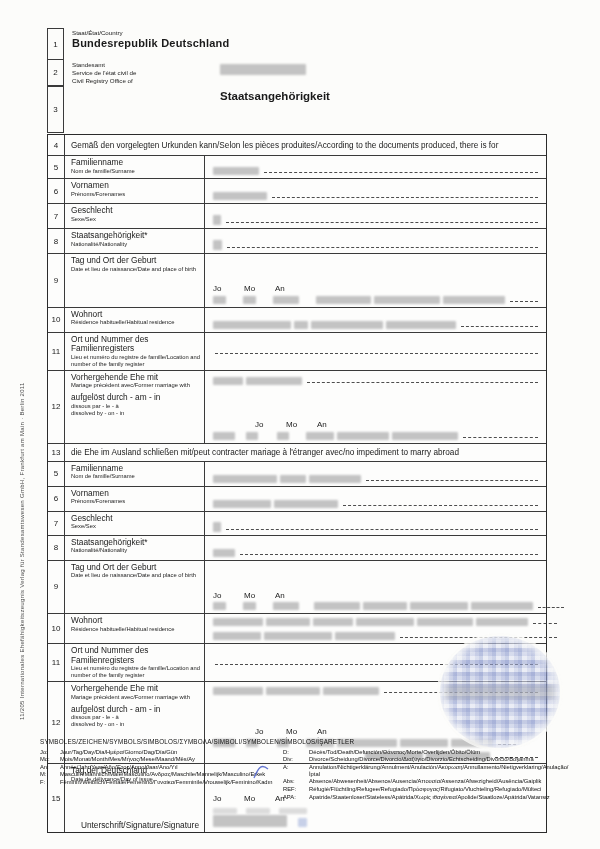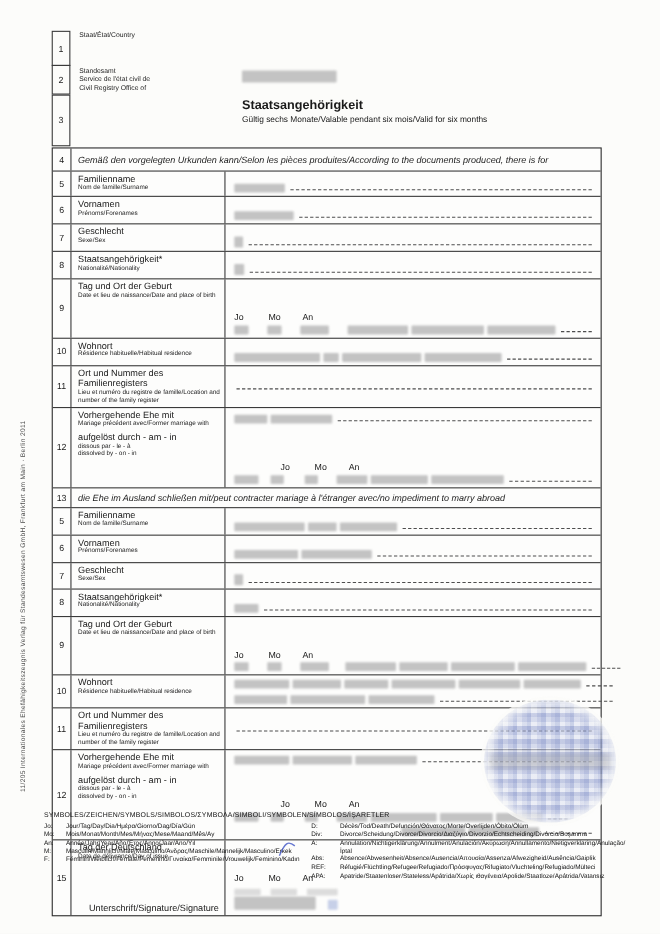--- a/index.html
+++ b/index.html
@@ -37,21 +37,21 @@
     border:1.6px solid #2b2b2b; background:#fdfdfc;
   }
   .row  { display:flex; border-top:1px solid #3a3a3a; }
   .row:first-child { border-top:none; }
   .num  {
     flex:0 0 17px; border-right:1px solid #3a3a3a; font-size:8px;
     display:flex; align-items:center; justify-content:center;
   }
   .lbl  { flex:0 0 140px; border-right:1px solid #3a3a3a; padding:2px 3px 2px 6px; }
   .val  { flex:1; padding:2px 6px 2px 8px; position:relative; display:flex; flex-direction:column; justify-content:flex-end; }
-  .full { flex:1; padding:3px 6px; font-size:8.2px; display:flex; align-items:center;font-style:italic; }
+  .full { flex:1; padding:3px 6px; font-size:8.2px; display:flex; align-items:center; }
   .flabel { font-size:8.3px; line-height:1.15; }
   .fsub   { font-size:5.8px; line-height:1.2; color:#232323; }
   .grp2   { margin-top:4px; }
   
   .vline { display:flex; align-items:flex-end; min-height:11px; }
   .rd    { background:#c3c3c3; height:8px; border-radius:1px; filter:blur(1.2px); flex:none; margin:0 3px 1px 0; }
   .rd.lt { background:#dcdcdc; }
   .rd.bl { background:#c7d0e8; }
   .dash  { border-bottom:1.6px dashed #4d4d4d; height:2px; margin:0 2px 3px 2px; }
   .dash.grow { flex:1; }
@@ -102,37 +102,37 @@
 
 <div class="page">
 
   <div class="imprint">11/205   Internationales Ehefähigkeitszeugnis    Verlag für Standesamtswesen GmbH, Frankfurt am Main · Berlin 2011</div>
 
   <div class="header">
     <div class="hrow">
       <div class="hnum h1">1</div>
       <div class="hbody h1">
         <div class="tiny">Staat/État/Country</div>
+        <div class="country">Bundesrepublik Deutschland</div>
       </div>
     </div>
     <div class="hrow">
       <div class="hnum h2">2</div>
       <div class="hbody h2">
         <div class="tiny">Standesamt</div>
         <div class="tiny">Service de l'état civil de</div>
         <div class="tiny">Civil Registry Office of</div>
         <div class="rd" style="position:absolute; left:156px; top:4px; width:86px; height:11px;"></div>
       </div>
     </div>
     <div class="hrow">
       <div class="hnum h3">3</div>
       <div class="hbody h3">
         <div class="titleblock">
           <div class="doctitle">Staatsangehörigkeit</div>
-          <div class="docvalid">Gültig sechs Monate/Valable pendant six mois/Valid for six months</div>
         </div>
       </div>
     </div>
   </div>
 
   <div class="box">
 
     <div class="row r4">
       <div class="num">4</div>
       <div class="full">Gemäß den vorgelegten Urkunden kann/Selon les pièces produites/According to the documents produced, there is for</div>

